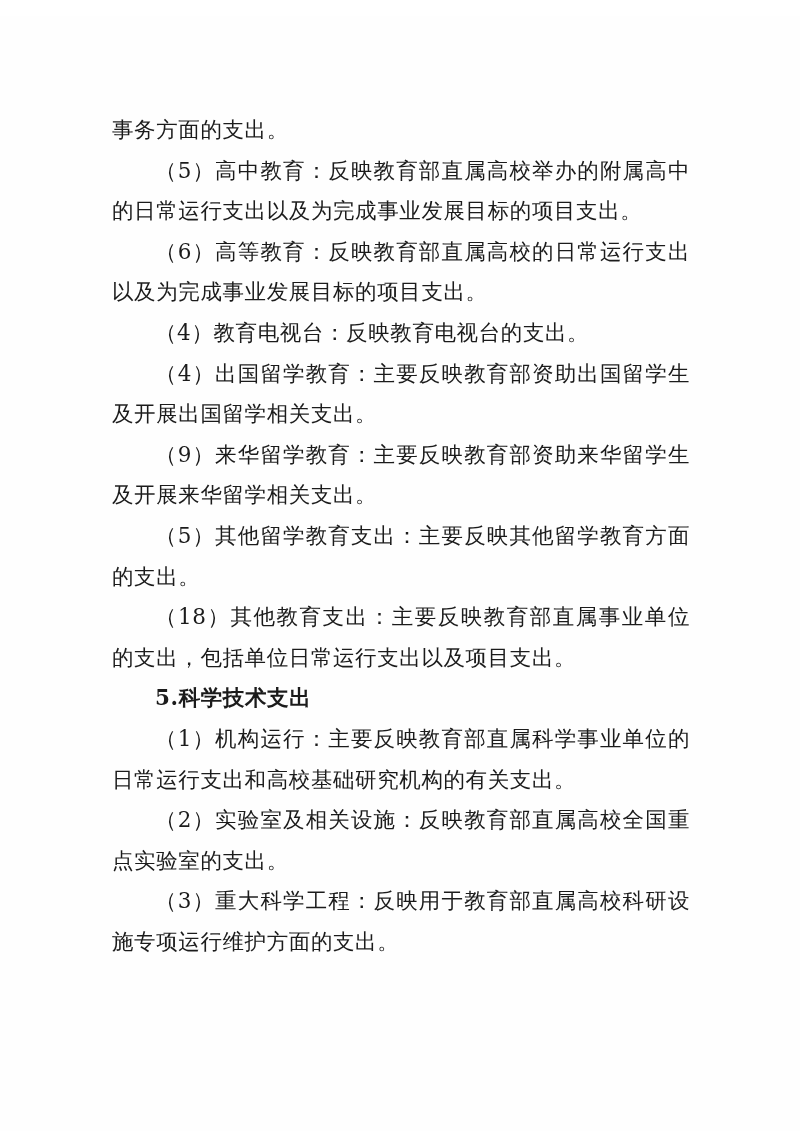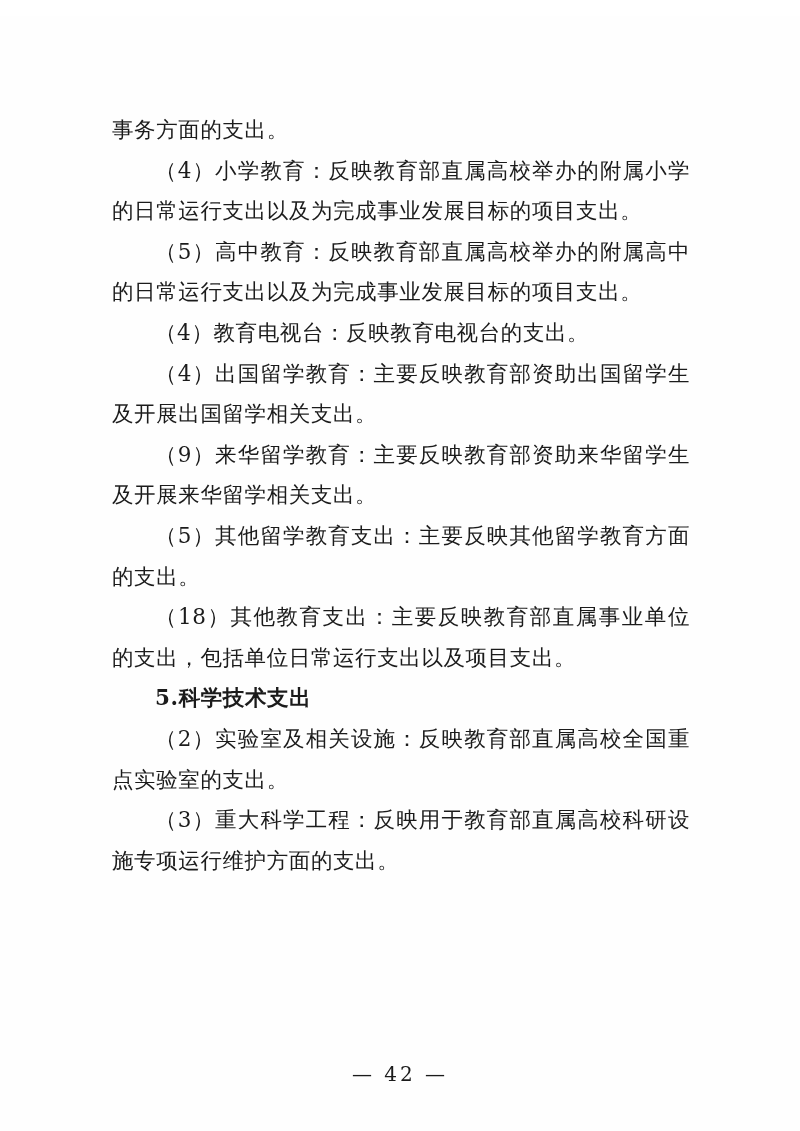--- a/index.html
+++ b/index.html
@@ -55,25 +55,25 @@
     letter-spacing: 3px;
     color: #1b1b1b;
   }
 </style>
 </head>
 <body>
 
 <div class="page">
   <div class="content">
     <p class="para">事务方面的支出。</p>
-    <p class="para indent">（4）小学教育：反映教育部直属高校举办的附属小学的日常运行支出以及为完成事业发展目标的项目支出。</p>
     <p class="para indent">（5）高中教育：反映教育部直属高校举办的附属高中的日常运行支出以及为完成事业发展目标的项目支出。</p>
+    <p class="para indent">（6）高等教育：反映教育部直属高校的日常运行支出以及为完成事业发展目标的项目支出。</p>
     <p class="para indent">（4）教育电视台：反映教育电视台的支出。</p>
     <p class="para indent">（4）出国留学教育：主要反映教育部资助出国留学生及开展出国留学相关支出。</p>
     <p class="para indent">（9）来华留学教育：主要反映教育部资助来华留学生及开展来华留学相关支出。</p>
     <p class="para indent">（5）其他留学教育支出：主要反映其他留学教育方面的支出。</p>
     <p class="para indent">（18）其他教育支出：主要反映教育部直属事业单位的支出，包括单位日常运行支出以及项目支出。</p>
     <p class="para indent-small">5.科学技术支出</p>
+    <p class="para indent">（1）机构运行：主要反映教育部直属科学事业单位的日常运行支出和高校基础研究机构的有关支出。</p>
     <p class="para indent">（2）实验室及相关设施：反映教育部直属高校全国重点实验室的支出。</p>
     <p class="para indent">（3）重大科学工程：反映用于教育部直属高校科研设施专项运行维护方面的支出。</p>
   </div>
-  <div class="footer">— 42 —</div>
 </div>
 
 </body></html>

